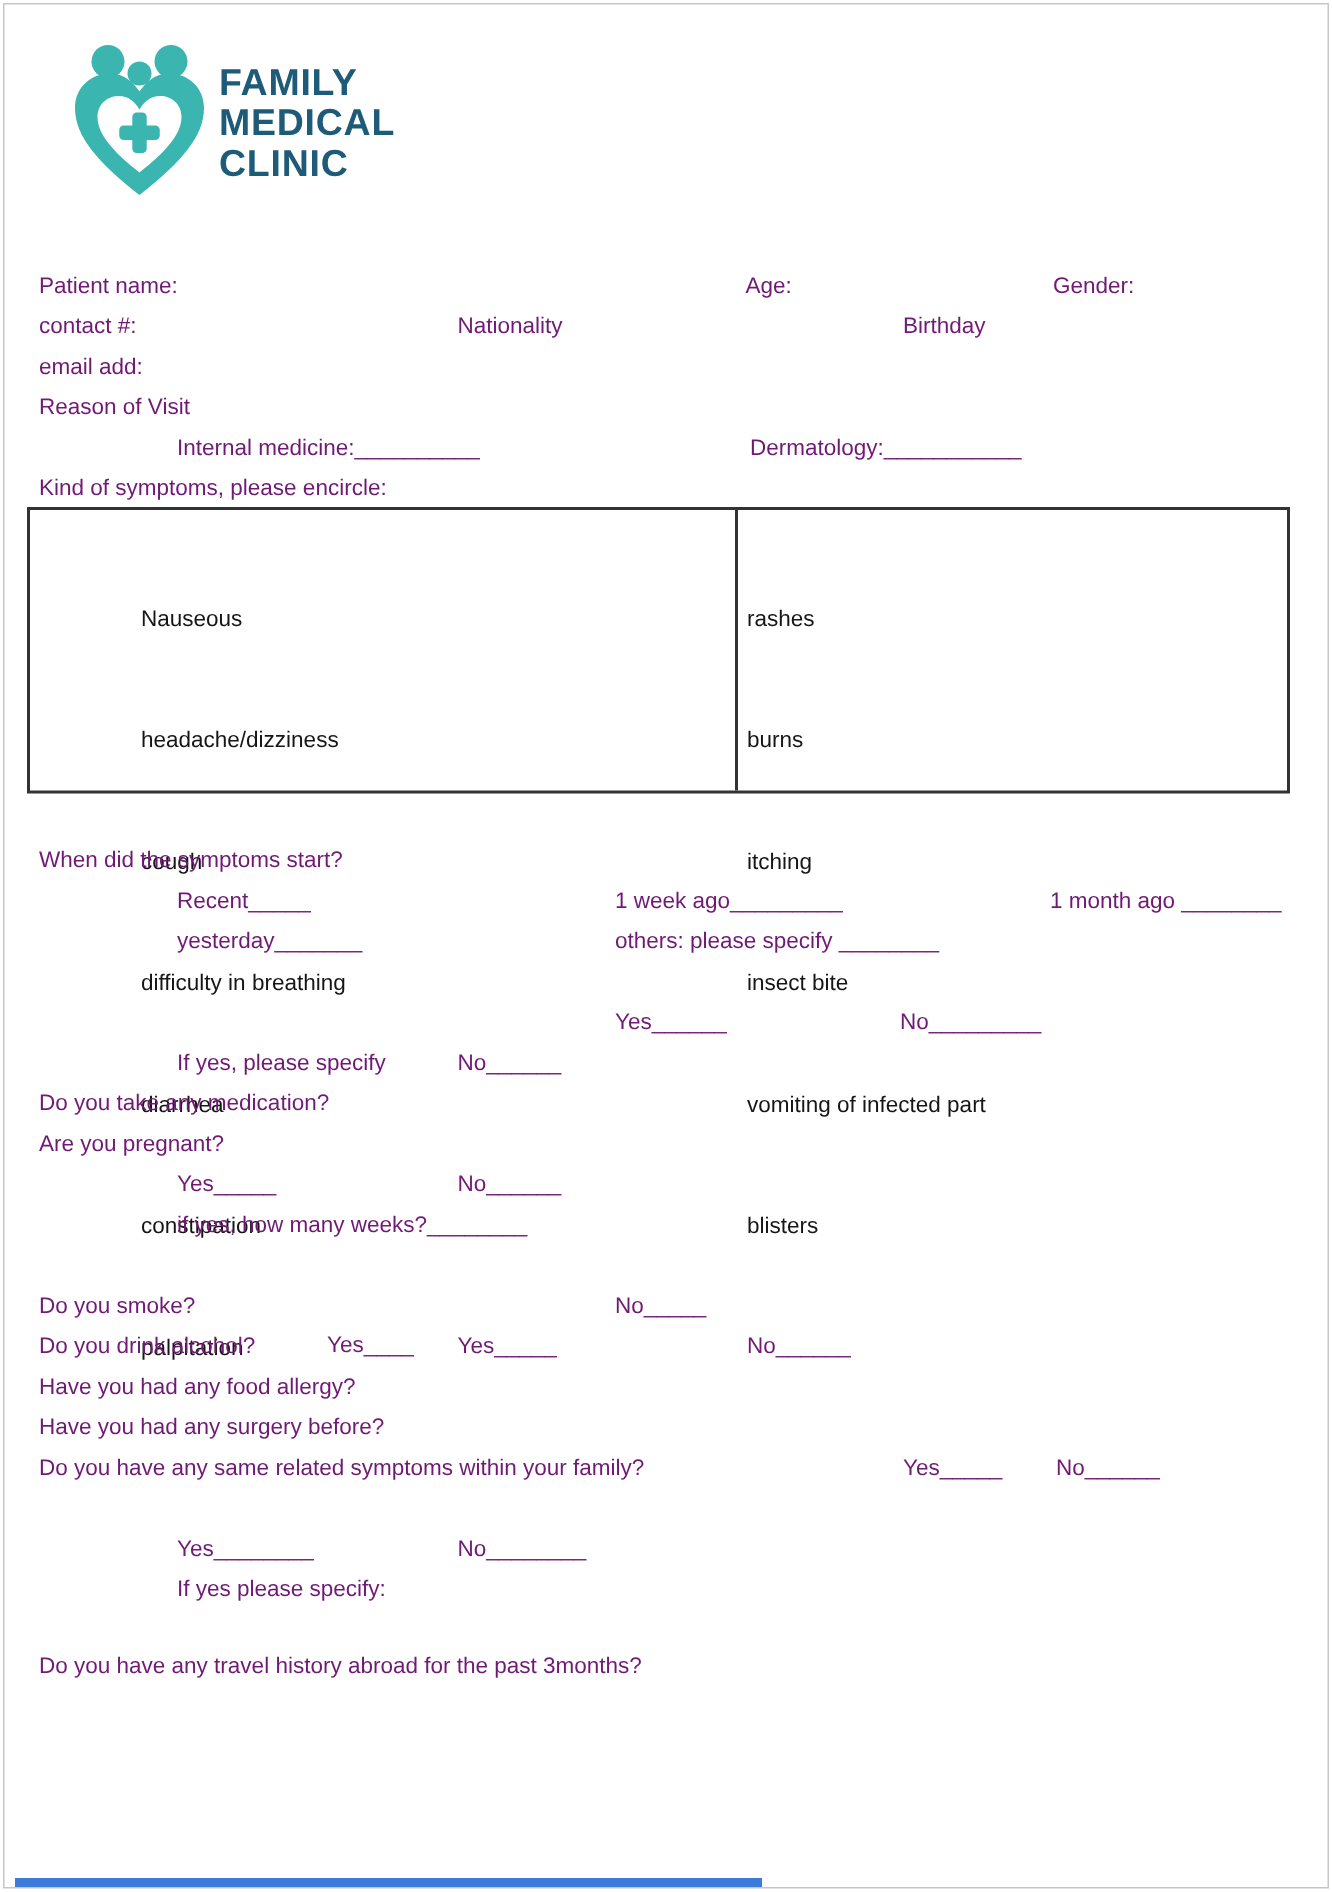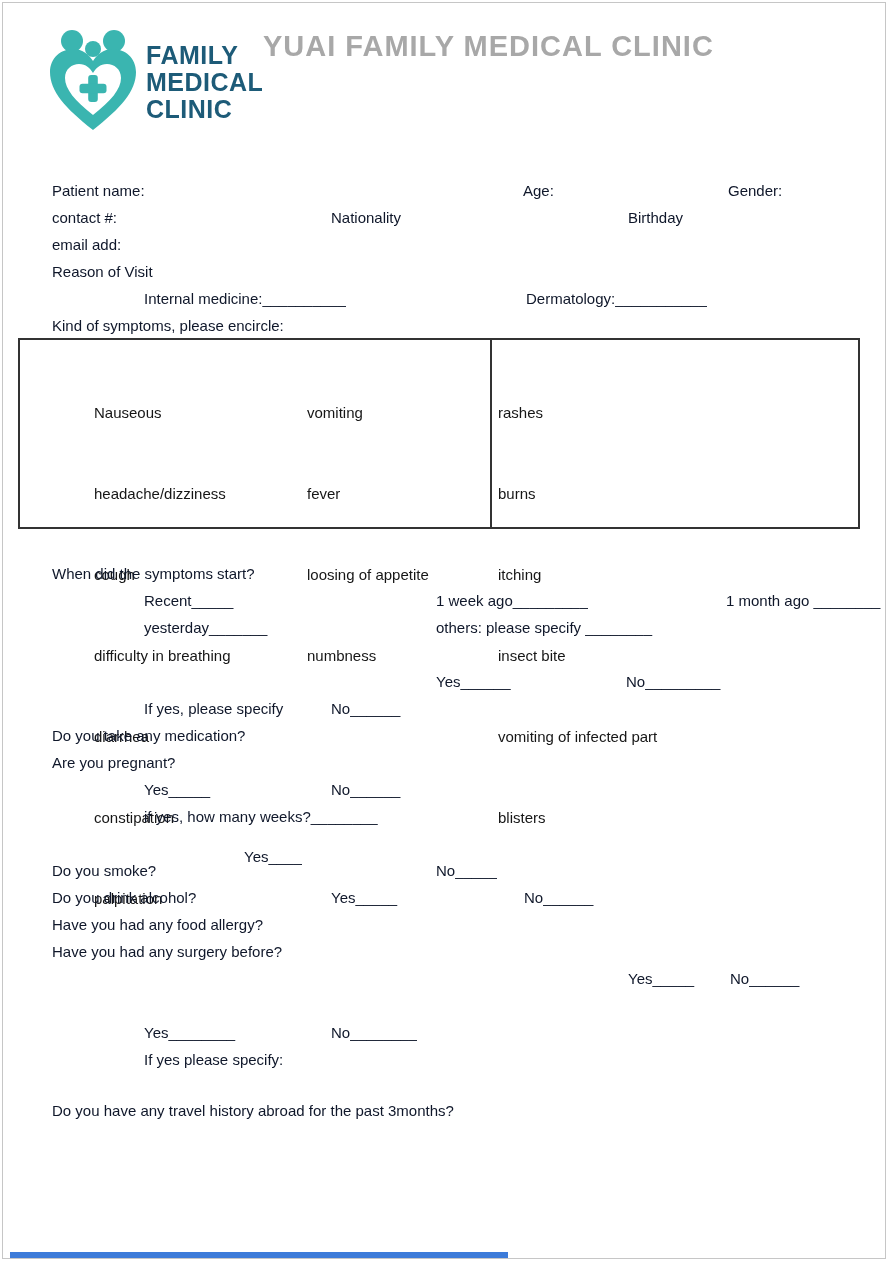--- a/index.html
+++ b/index.html
@@ -1,21 +1,21 @@
 <!DOCTYPE html>
 <html><head>
 <meta charset="utf-8">
 <style>
   html,body{margin:0;padding:0;background:#fff;}
   .page{
     position:relative;width:888px;height:1261px;background:#ffffff;
     font-family:"Liberation Sans", sans-serif;color:#161616;overflow:hidden;
   }
   .page-border{position:absolute;left:2px;top:2px;right:2px;bottom:2px;border:1px solid #c6c6c6;pointer-events:none;}
-  .t{position:absolute;font-size:15px;line-height:18px;white-space:pre;color:#0f172a;margin-left:26px;}
+  .t{position:absolute;font-size:15px;line-height:18px;white-space:pre;color:#701a75;}
   .logo-wordmark{
     position:absolute;left:146px;top:42px;font-size:25px;font-weight:bold;
     line-height:27px;color:#1d5b78;letter-spacing:0.5px;
   }
   .clinic-title{
     position:absolute;left:263px;top:30px;font-size:29px;font-weight:bold;
     color:#a8a8a8;letter-spacing:1px;white-space:pre;
   }
   .addr-wrap{position:absolute;left:200px;top:100px;width:495px;text-align:center;}
   .addr-line{font-size:15px;line-height:27px;white-space:pre;}
@@ -42,21 +42,20 @@
       <rect x="45.2" y="45" width="9.6" height="27" rx="3"></rect>
       <rect x="36.5" y="53.7" width="27" height="9.6" rx="3"></rect>
     </g>
   </svg>
   <div class="logo-wordmark">
     <div>FAMILY</div>
     <div>MEDICAL</div>
     <div>CLINIC</div>
   </div>
 
-  <div class="clinic-title">YUAI FAMILY MEDICAL CLINIC</div>
 
   <div class="t" style="left:26px;top:182px">Patient name:</div>
   <div class="t" style="left:497px;top:182px">Age:</div>
   <div class="t" style="left:702px;top:182px">Gender:</div>
 
   <div class="t" style="left:26px;top:209px">contact #:</div>
   <div class="t" style="left:305px;top:209px">Nationality</div>
   <div class="t" style="left:602px;top:209px">Birthday</div>
 
   <div class="t" style="left:26px;top:236px">email add:</div>
@@ -70,26 +69,20 @@
   <div class="symptom-box">
     <div class="symptom-divider"></div>
     <div class="symptom-col col1">
       <div>Nauseous</div>
       <div>headache/dizziness</div>
       <div>cough</div>
       <div>difficulty in breathing</div>
       <div>diarrhea</div>
       <div>constipation</div>
       <div>palpitation</div>
-    </div>
-    <div class="symptom-col col2">
-      <div>vomiting</div>
-      <div>fever</div>
-      <div>loosing of appetite</div>
-      <div>numbness</div>
     </div>
     <div class="symptom-col col3">
       <div>rashes</div>
       <div>burns</div>
       <div>itching</div>
       <div>insect bite</div>
       <div>vomiting of infected part</div>
       <div>blisters</div>
     </div>
   </div>
@@ -106,30 +99,31 @@
   <div class="t" style="left:118px;top:700px">If yes, please specify</div>
   <div class="t" style="left:305px;top:700px">No______</div>
   <div class="t" style="left:26px;top:727px">Do you take any medication?</div>
 
   <div class="t" style="left:26px;top:754px">Are you pregnant?</div>
   <div class="t" style="left:118px;top:781px">Yes_____</div>
   <div class="t" style="left:305px;top:781px">No______</div>
   <div class="t" style="left:118px;top:808px">if yes, how many weeks?________</div>
 
   <div class="t" style="left:26px;top:862px">Do you smoke?</div>
-  <div class="t" style="left:218px;top:848px">Yes____</div>
+  <div class="t" style="left:218px;top:888px">Yes____</div>
   <div class="t" style="left:410px;top:862px">No_____</div>
 
   <div class="t" style="left:26px;top:889px">Do you drink alcohol?</div>
   <div class="t" style="left:305px;top:889px">Yes_____</div>
   <div class="t" style="left:498px;top:889px">No______</div>
 
   <div class="t" style="left:26px;top:916px">Have you had any food allergy?</div>
   <div class="t" style="left:26px;top:943px">Have you had any surgery before?</div>
 
+  <div class="t" style="left:26px;top:970px">Do you have any same related symptoms within your family?</div>
   <div class="t" style="left:602px;top:970px">Yes_____</div>
   <div class="t" style="left:704px;top:970px">No______</div>
 
   <div class="t" style="left:118px;top:1024px">Yes________</div>
   <div class="t" style="left:305px;top:1024px">No________</div>
   <div class="t" style="left:118px;top:1051px">If yes please specify:</div>
 
   <div class="t" style="left:26px;top:1102px">Do you have any travel history abroad for the past 3months?</div>
 
   <div class="footer-bar"></div>

